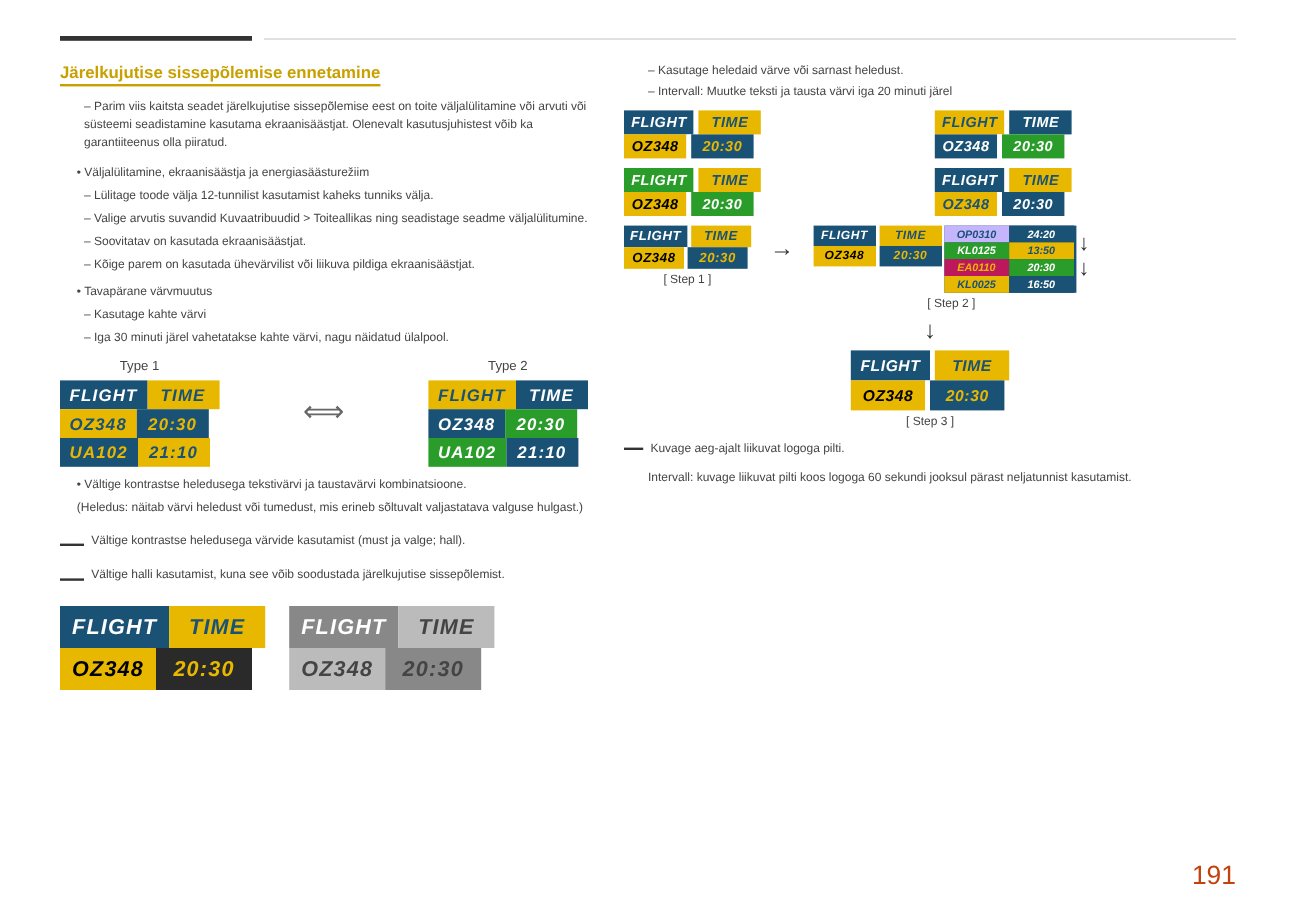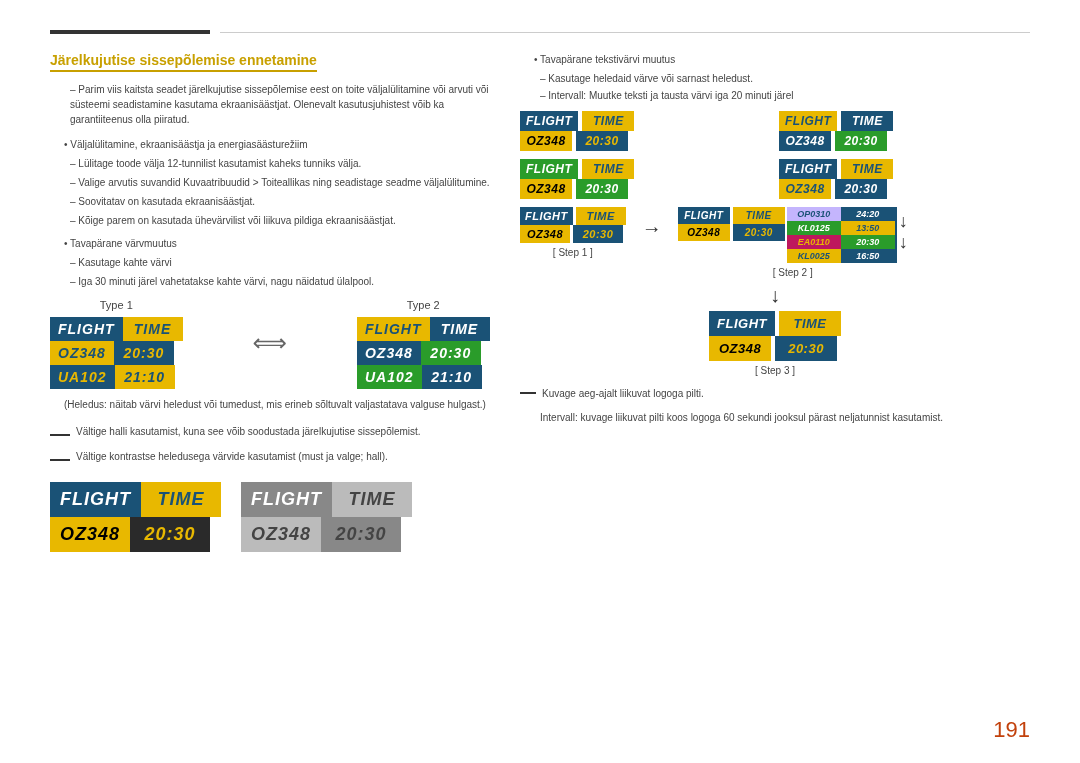--- a/index.html
+++ b/index.html
@@ -400,33 +400,34 @@
             </div>
             <div class="flight-row">
               <div class="fw-cell t2-ua-left">UA102</div>
               <div class="fw-cell t2-ua-right">21:10</div>
             </div>
           </div>
         </div>
       </div>
 
       
+      <div class="body-text-bullet">Vältige kontrastse heledusega tekstivärvi ja taustavärvi kombinatsioone.</div>
       <div class="body-text" style="padding-left:14px; font-size:10px;">(Heledus: näitab värvi heledust või tumedust, mis erineb sõltuvalt valjastatava valguse hulgast.)</div>
 
       <div style="height:6px"></div>
 
       
+      <div style="display:flex;align-items:center;gap:6px;margin-bottom:8px;">
+        <div style="width:20px;height:2px;background:#333;"></div>
+        <div class="body-text">Vältige kontrastse heledusega värvide kasutamist (must ja valge; hall).</div>
+      </div>
       <div style="display:flex;align-items:center;gap:6px;margin-bottom:4px;">
         <div style="width:20px;height:2px;background:#333;"></div>
         <div class="body-text">Vältige halli kasutamist, kuna see võib soodustada järelkujutise sissepõlemist.</div>
       </div>
-      <div style="display:flex;align-items:center;gap:6px;margin-bottom:8px;">
-        <div style="width:20px;height:2px;background:#333;"></div>
-        <div class="body-text">Vältige kontrastse heledusega värvide kasutamist (must ja valge; hall).</div>
-      </div>
 
       
       <div class="bottom-widgets">
 
         <div class="flight-widget bw-black">
           <div class="flight-row">
             <div class="fw-cell bw-black-header-left" style="font-size:18px;min-width:80px;padding:7px 10px;">FLIGHT</div>
             <div class="fw-cell bw-black-header-right" style="font-size:18px;min-width:80px;padding:7px 10px;">TIME</div>
           </div>
           <div class="flight-row">
@@ -443,21 +444,20 @@
           <div class="flight-row">
             <div class="fw-cell bw-gray-oz-left" style="font-size:18px;min-width:80px;padding:7px 10px;">OZ348</div>
             <div class="fw-cell bw-gray-oz-right" style="font-size:18px;min-width:80px;padding:7px 10px;">20:30</div>
           </div>
         </div>
       </div>
     </div>
 
     <div class="right-col">
 
-      <div class="right-bullet">Tavapärane tekstivärvi muutus</div>
       <div class="right-dash">Kasutage heledaid värve või sarnast heledust.</div>
       <div class="right-dash">Intervall: Muutke teksti ja tausta värvi iga 20 minuti järel</div>
 
       <div class="widget-grid">
 
         <div class="sm-widget">
           <div class="flight-row">
             <div class="sm-cell v1-h-l">FLIGHT</div>
             <div style="width:4px;background:#fff"></div>
             <div class="sm-cell v1-h-r">TIME</div>

